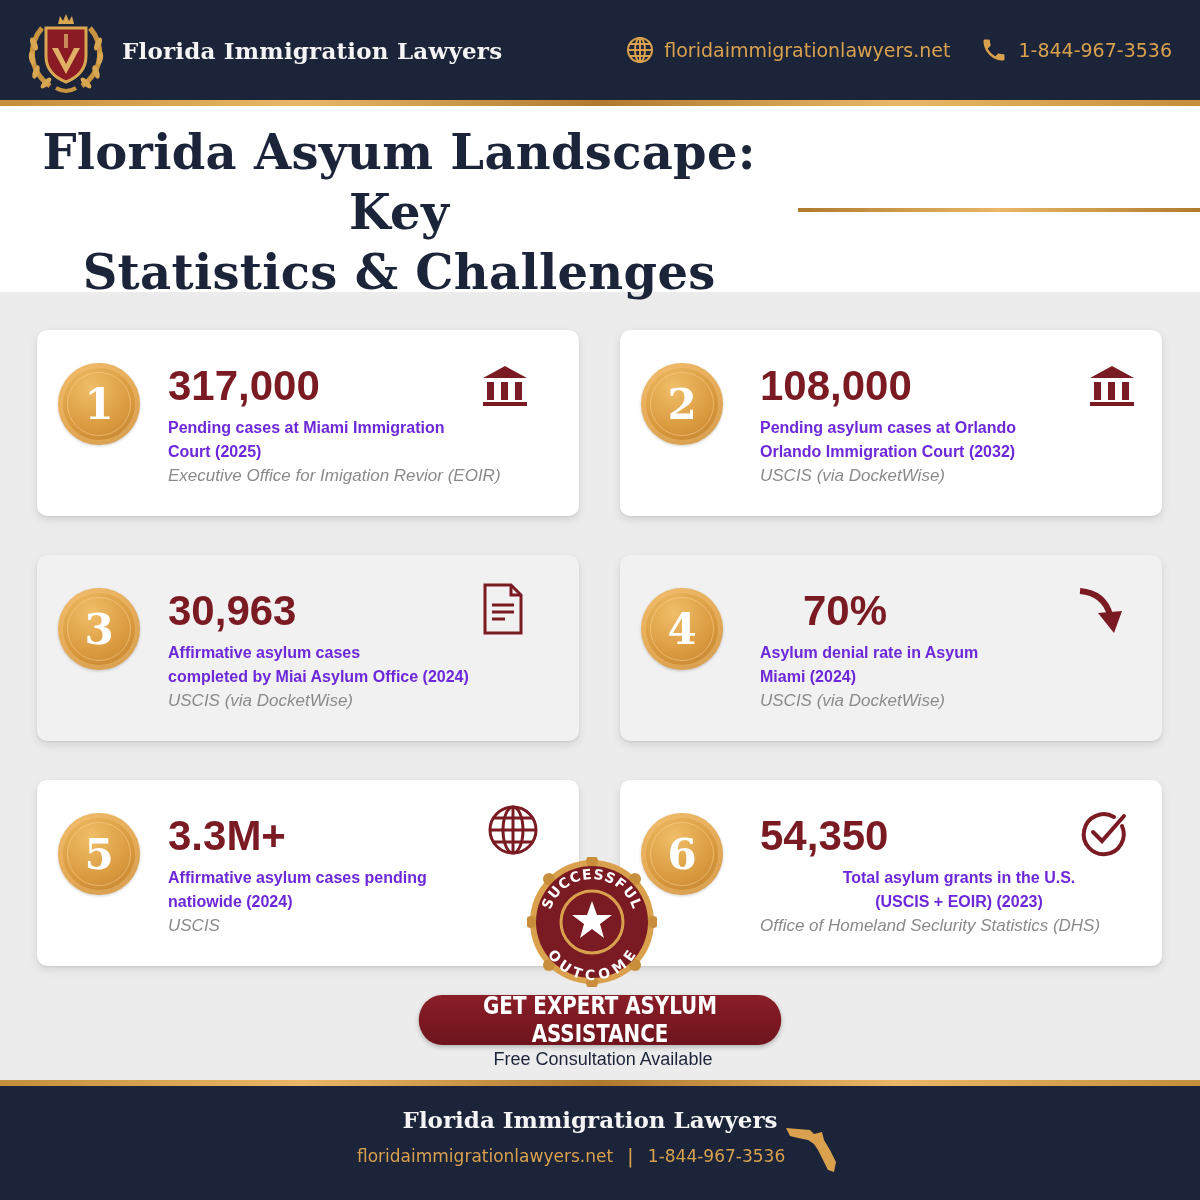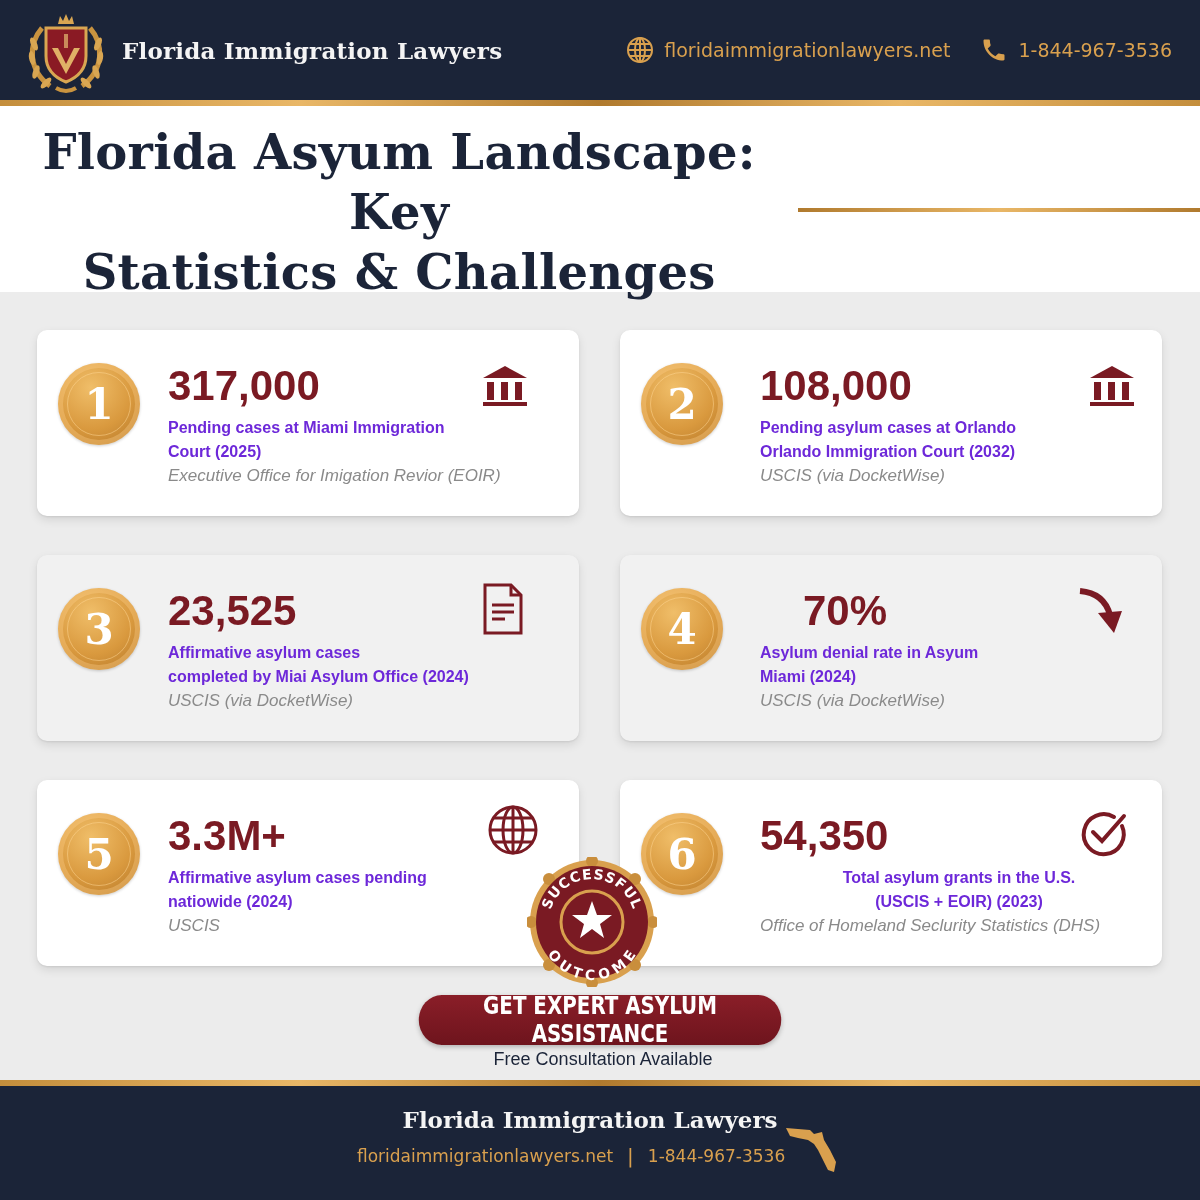--- a/index.html
+++ b/index.html
@@ -213,21 +213,21 @@
       <rect x="4" y="42" width="44" height="4"></rect>
     </svg>
   </div>
 </div>
 
 <div class="card alt" style="left:37px; top:555px;">
   <div class="medal">
       <div class="medal-inner"></div>
       <span>3</span>
     </div>
-  <div class="stat-value">23,525</div>
+  <div class="stat-value">30,963</div>
   <div class="stat-desc">
     <div>Affirmative asylum cases</div>
       <div>completed by Miai Asylum Office (2024)</div>
   </div>
   <div class="stat-source">USCIS (via DocketWise)</div>
   <div class="card-icon" style="right:46px; top:28px;">
     <svg width="44" height="52" viewBox="0 0 44 52" fill="none" stroke="#7a1a23" stroke-width="3">
       <path d="M4 2 H30 L40 12 V50 H4 Z"></path>
         <path d="M30 2 V12 H40"></path>
       <line x1="11" y1="22" x2="33" y2="22"></line>

